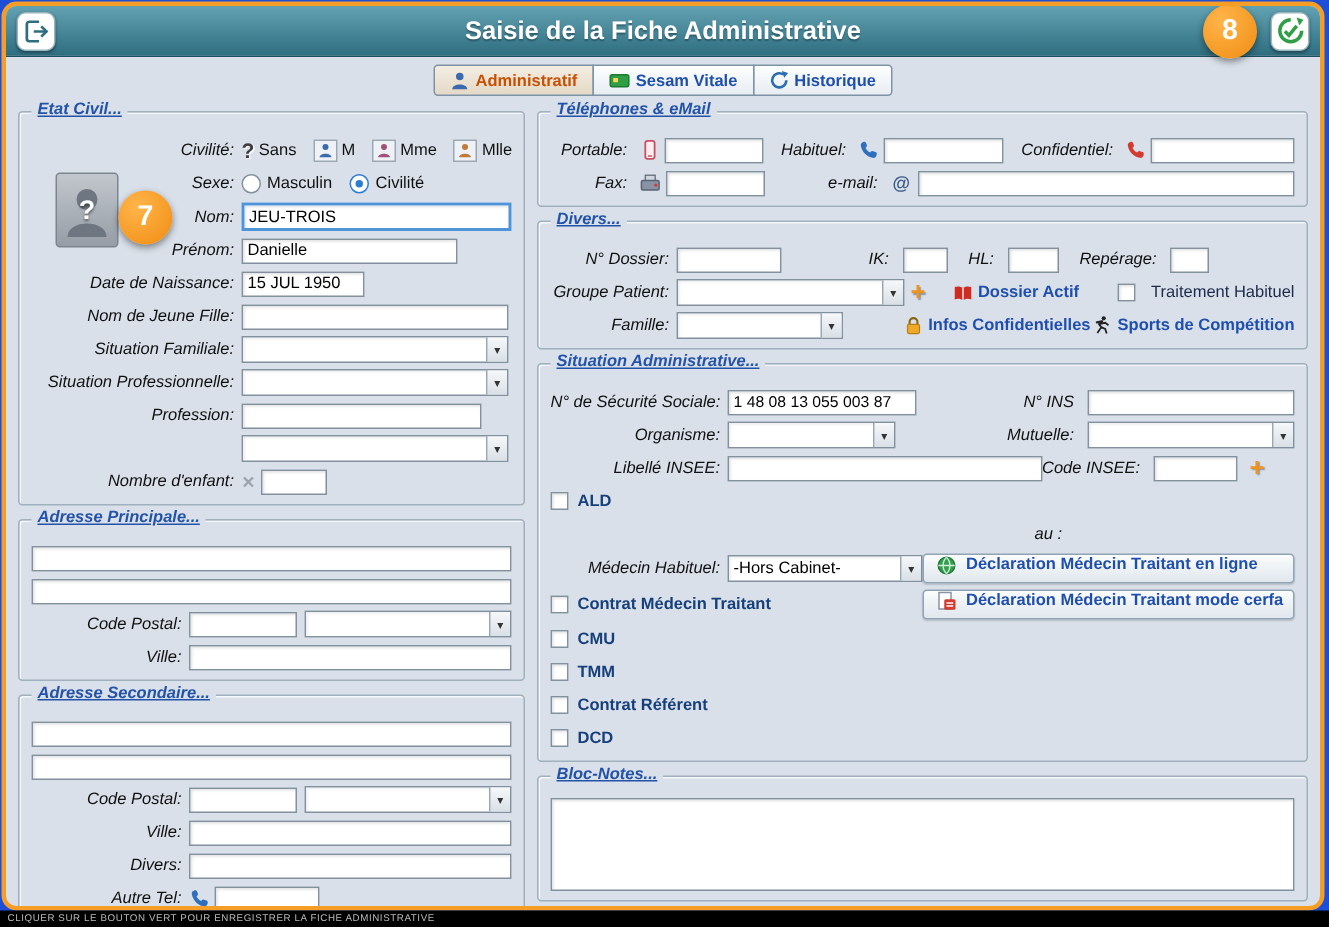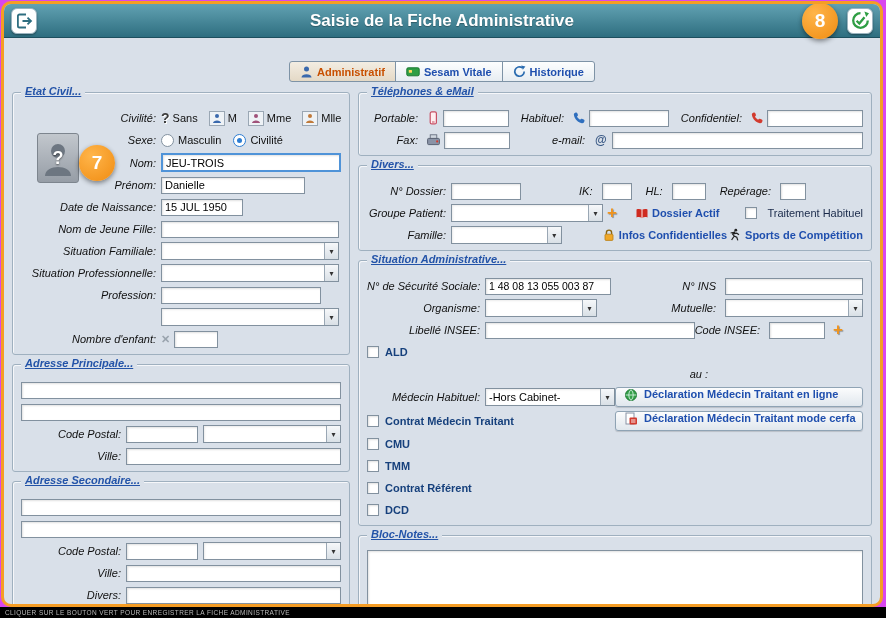--- a/index.html
+++ b/index.html
@@ -1,38 +1,38 @@
 <!DOCTYPE html>
 <html><head>
 <meta charset="utf-8">
 <style>
   * { box-sizing: border-box; margin: 0; padding: 0; }
   body { margin:0; background:#1a1a1a; font-family:"Liberation Sans", sans-serif; }
-  .screen { position:relative; width:886px; height:618px; background:#d946ef; overflow:hidden; }
+  .screen { position:relative; width:886px; height:618px; background:#1d4ed8; overflow:hidden; }
   .window { position:absolute; left:1px; top:1px; width:882px; height:606px;
             background:#d9e0e9; border:3px solid #f59d25; border-radius:10px; overflow:hidden; }
   .footerbar { position:absolute; left:0; bottom:0; width:100%; height:11px; background:#000;
                color:#b9b9b9; font-size:6.5px; line-height:11px; padding-left:5px; letter-spacing:.4px; }
 
   
   .titlebar { position:relative; height:34px; background:linear-gradient(180deg,#62a2b2,#2e6e80);
               border-bottom:1px solid #1d4f5e; display:flex; align-items:center;
               justify-content:space-between; padding:0 7px; }
   .title { position:absolute; left:0; right:0; text-align:center; color:#fff; font-weight:bold;
            font-size:17px; pointer-events:none; text-shadow:0 1px 1px rgba(0,0,0,.3); }
   .tool-btn { width:26px; height:26px; background:#fff; border:1px solid #9ab4c0; border-radius:6px;
               display:flex; align-items:center; justify-content:center; cursor:pointer;
               box-shadow:0 1px 2px rgba(0,0,0,.35); z-index:3; }
   .titlebar-right { display:flex; align-items:center; gap:9px; z-index:3; }
   .badge { width:36px; height:36px; border-radius:50%; background:radial-gradient(circle at 35% 30%,#ffb54a,#f08c12);
            color:#fff; font-weight:bold; font-size:19px; line-height:36px; text-align:center;
            box-shadow:0 2px 5px rgba(0,0,0,.45); z-index:6; }
 
   
-  .tabs { display:flex; justify-content:center; padding:23px 0 2px; }
+  .tabs { display:flex; justify-content:center; padding:5px 0 2px; }
   .tab { display:flex; align-items:center; gap:4px; padding:2px 10px; height:21px;
          border:1px solid #7e93a6; margin-left:-1px; cursor:pointer;
          background:linear-gradient(#fdfefe,#e7edf2); font-size:11px; font-weight:bold; color:#1f4fae; }
   .tab:first-child { border-radius:3px 0 0 3px; margin-left:0; }
   .tab:last-child { border-radius:0 3px 3px 0; }
   .tab.active { background:linear-gradient(#f3ede2,#e4d9c6); color:#c85000; }
 
   
   .content { display:flex; gap:8px; padding:8px 8px 0; }
   .col-left { width:338px; flex:none; }

